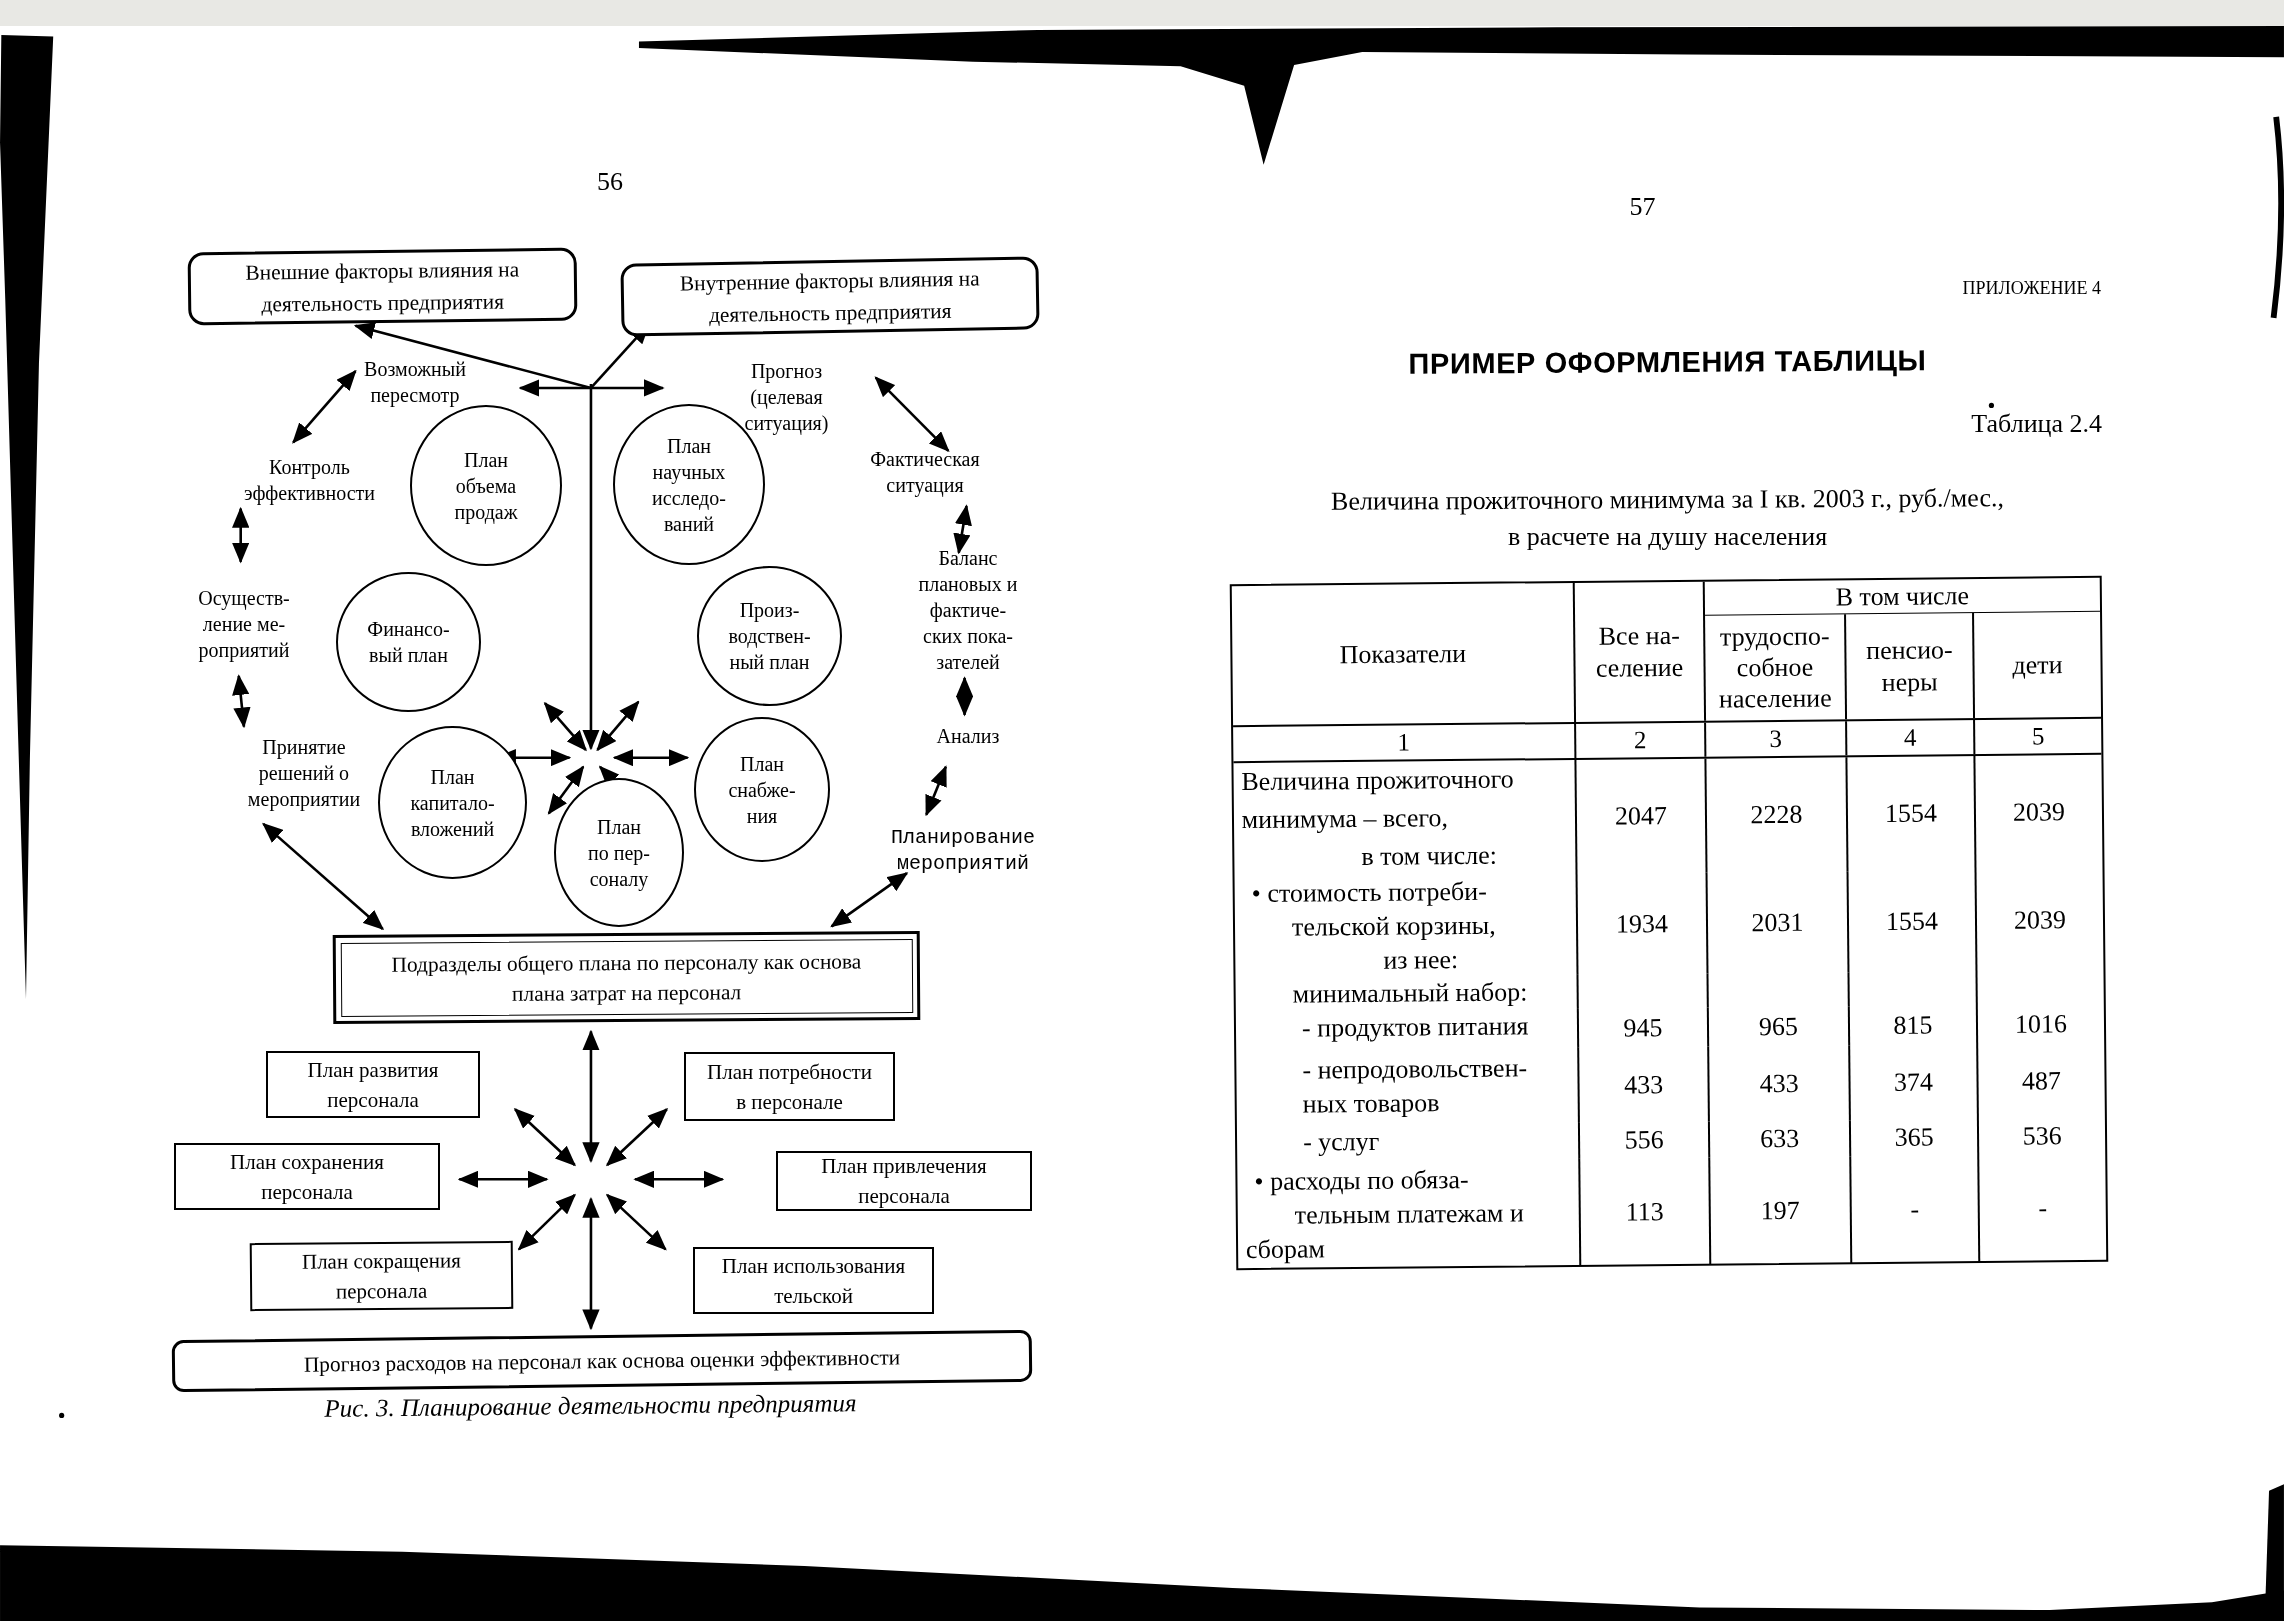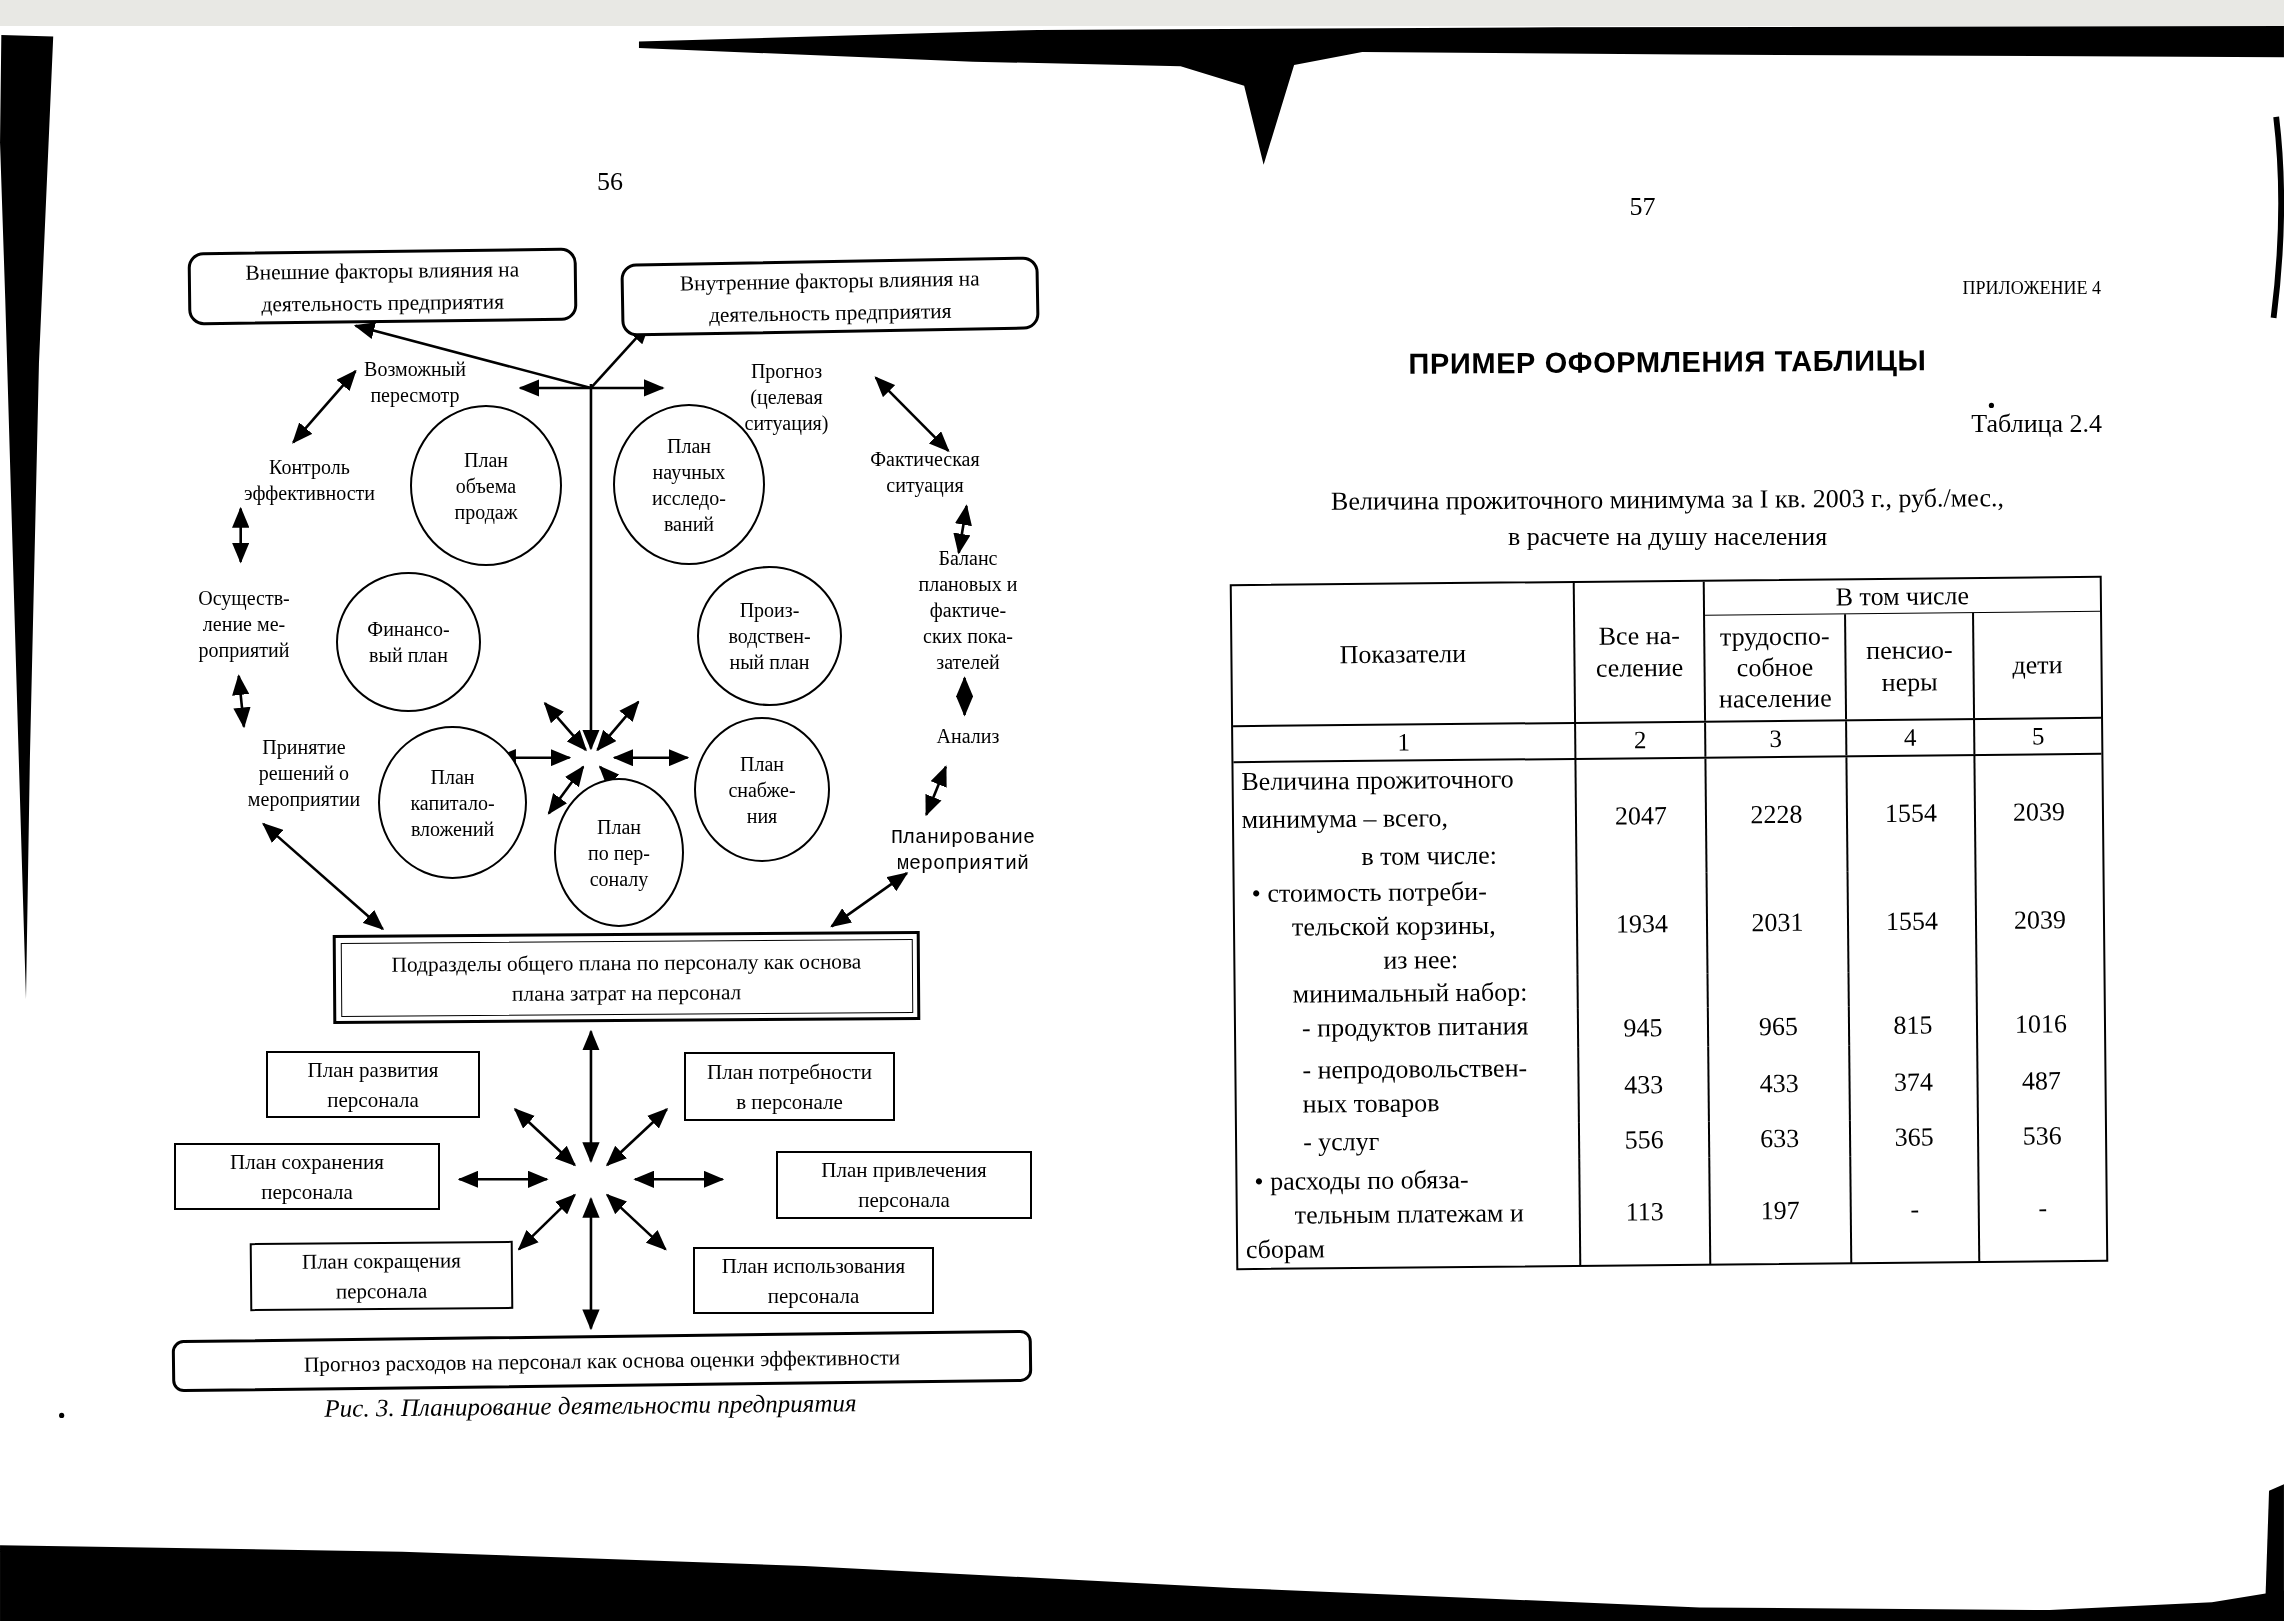--- a/index.html
+++ b/index.html
@@ -41,21 +41,21 @@
   #circCapital{left:378px;top:700px;width:149px;height:153px;}
   #circPersonnel{left:554px;top:752px;width:130px;height:149px;}
   #circSupply{left:694px;top:691px;width:136px;height:145px;}
   #bigBox{left:333px;top:907px;width:587px;height:89px;border:3.2px solid #000;background:#fff;
           display:flex;box-sizing:border-box;transform:rotate(-0.4deg);z-index:2;position:absolute;}
   #bigBox .inner{flex:1;margin:4.5px;border:1.9px solid #000;display:flex;align-items:center;justify-content:center;
           text-align:center;white-space:pre-line;font-size:21.4px;line-height:30px;}
   #devBox{left:266px;top:1025px;width:214px;height:67px;}
   #needBox{left:684px;top:1026px;width:211px;height:69px;}
   #keepBox{left:174px;top:1117px;width:266px;height:67px;}
-  #attrBox{left:776px;top:1125px;width:256px;height:68px;}
+  #attrBox{left:776px;top:1125px;width:256px;height:60px;}
   #redBox{left:250px;top:1216px;width:263px;height:68px;transform:rotate(-0.5deg);}
   #useBox{left:693px;top:1221px;width:241px;height:67px;}
   #forecastBox{left:172px;top:1309px;width:860px;height:52px;border-radius:11.7px;font-size:21.4px;transform:rotate(-0.7deg);}
   #caption1{left:259px;top:1366px;width:663px;text-align:center;font-style:italic;font-size:25px;transform:rotate(-0.6deg);}
   #caption2{left:259px;top:1400px;width:663px;text-align:center;font-style:italic;font-size:25px;}
   #appendix{left:1622px;top:252px;width:479px;text-align:right;font-size:18px;}
   #heading{left:1233px;top:320px;width:869px;text-align:center;font-family:"Liberation Sans","DejaVu Sans",sans-serif;
            font-weight:bold;font-size:29px;letter-spacing:0.6px;transform:rotate(-0.4deg);}
   #tabNum{left:1622px;top:383px;width:480px;text-align:right;font-size:26px;}
   #title1{left:1233px;top:459px;width:869px;text-align:center;font-size:26px;transform:rotate(-0.3deg);}
@@ -213,21 +213,21 @@
 персонала</div>
   <div class="pbox" id="needBox">План потребности
 в персонале</div>
   <div class="pbox" id="keepBox">План сохранения
 персонала</div>
   <div class="pbox" id="attrBox">План привлечения
 персонала</div>
   <div class="pbox" id="redBox">План сокращения
 персонала</div>
   <div class="pbox" id="useBox">План использования
-персонала</div>
+тельской</div>
 
   <div class="rbox" id="forecastBox">Прогноз расходов на персонал как основа оценки эффективности</div>
 
   <div class="abs" id="caption1">Рис. 3. Планирование деятельности предприятия</div>
 
   <div class="abs" id="p57">57</div>
   <div class="abs" id="appendix">ПРИЛОЖЕНИЕ 4</div>
   <div class="abs" id="heading">ПРИМЕР ОФОРМЛЕНИЯ ТАБЛИЦЫ</div>
   <div class="abs" id="tabNum">Таблица 2.4</div>
   <div class="abs" id="title1">Величина прожиточного минимума за I кв. 2003 г., руб./мес.,</div>

